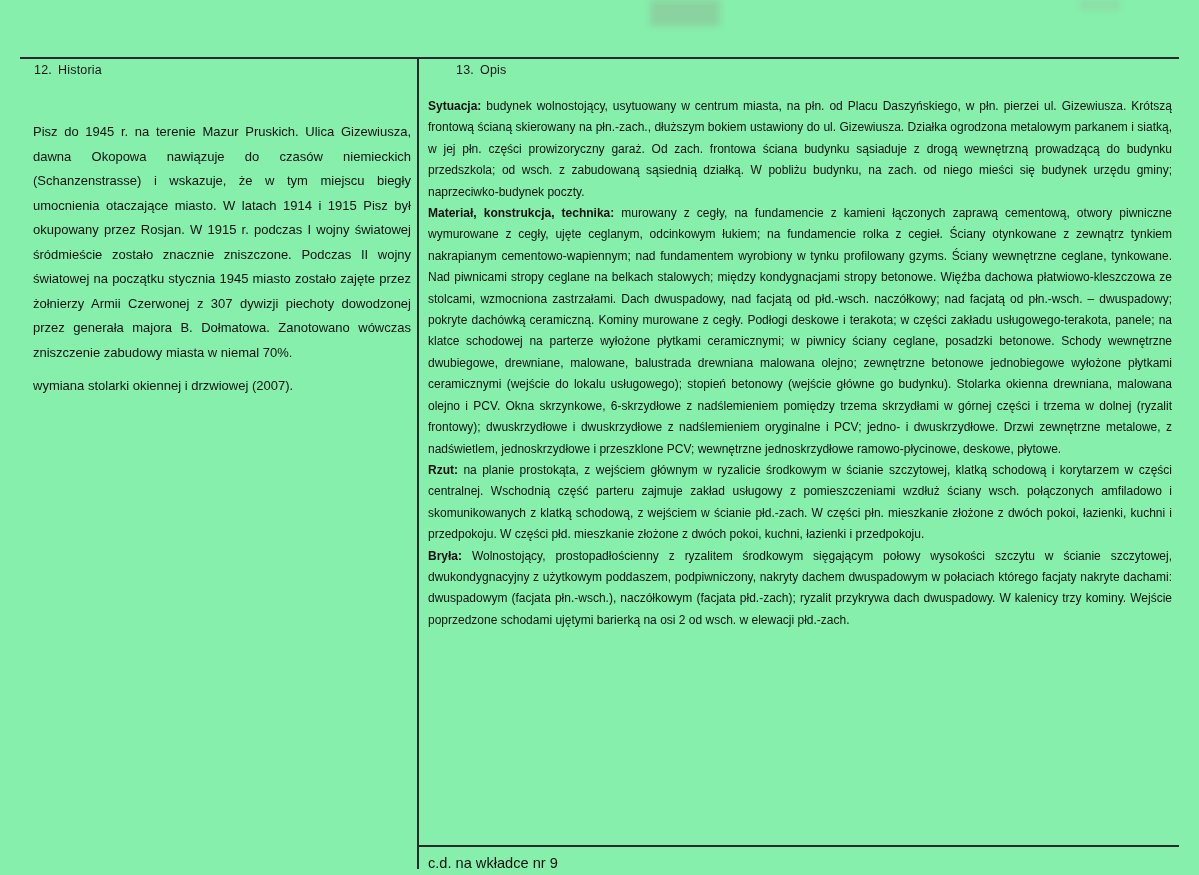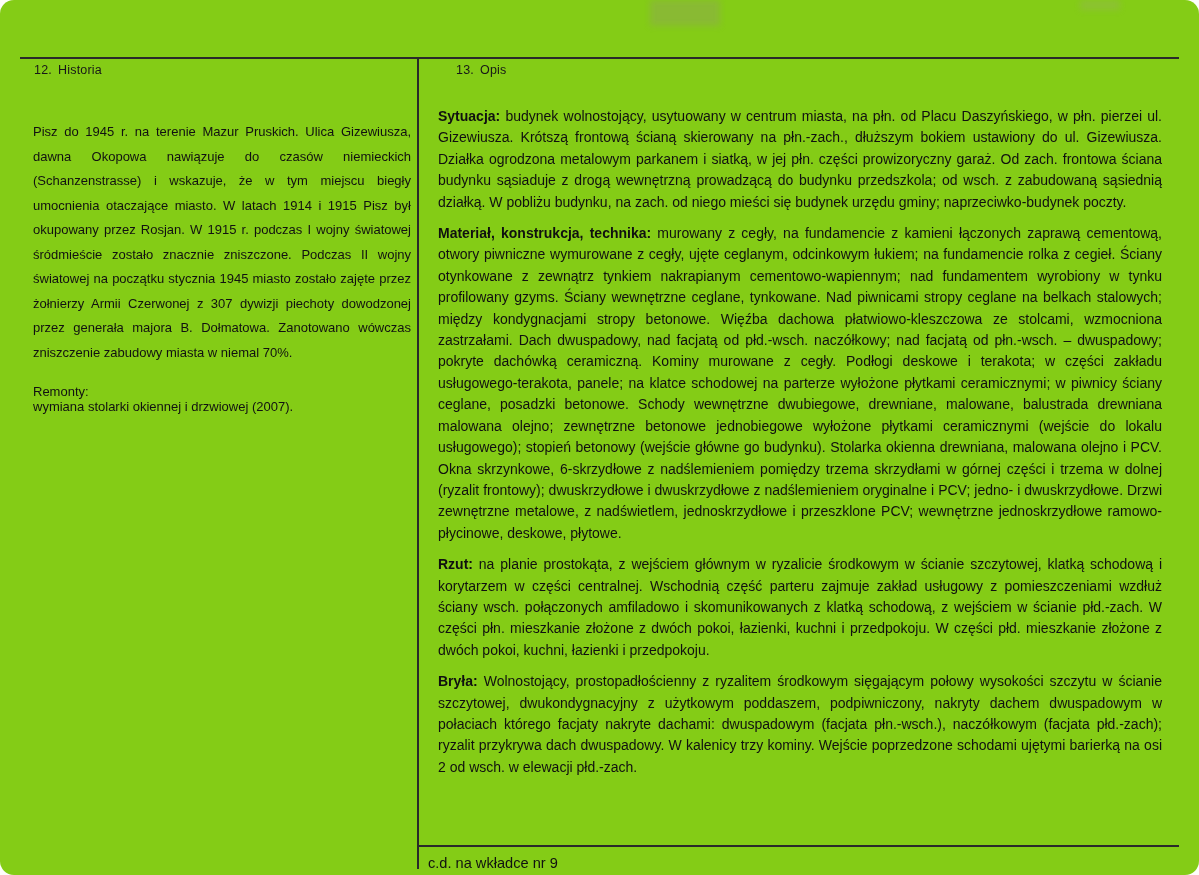--- a/index.html
+++ b/index.html
@@ -11,22 +11,21 @@
     height: 875px;
     background: #fdfdfb;
     font-family: "Liberation Sans", sans-serif;
     color: #1a1a1a;
     overflow: hidden;
     position: relative;
   }
   .page {
     position: absolute;
     inset: 0;
-    background: #84cc16;
-    border-radius: 14px;
+    background: #86efac;
   }
   
   .smudge {
     position: absolute;
     top: 0;
     left: 650px;
     width: 70px;
     height: 26px;
     background: rgba(150,140,130,0.28);
     filter: blur(3px);
@@ -110,23 +109,23 @@
   }
 
   
   .right-col {
     position: absolute;
     left: 428px;
     top: 96px;
     width: 744px;
   }
   .right-col p {
-    margin: 10px;
+    margin: 0;
     text-align: justify;
-    font-size: 14px;
+    font-size: 12px;
     line-height: 21.4px;
     color: #101010;
   }
   .right-col b {
     font-weight: bold;
   }
   .footer-note {
     position: absolute;
     left: 428px;
     top: 855px;
@@ -150,21 +149,20 @@
   <div class="col-head" id="left-head">
     <span class="num">12.</span><span>Historia</span>
   </div>
 
   <div class="col-head" id="right-head">
     <span class="num">13.</span><span>Opis</span>
   </div>
 
   <div class="left-col">
     <p class="para-hist">Pisz do 1945 r. na terenie Mazur Pruskich. Ulica Gizewiusza, dawna Okopowa nawiązuje do czasów niemieckich (Schanzenstrasse) i wskazuje, że w tym miejscu biegły umocnienia otaczające miasto. W latach 1914 i 1915 Pisz był okupowany przez Rosjan. W 1915 r. podczas I wojny światowej śródmieście zostało znacznie zniszczone. Podczas II wojny światowej na początku stycznia 1945 miasto zostało zajęte przez żołnierzy Armii Czerwonej z 307 dywizji piechoty dowodzonej przez generała majora B. Dołmatowa. Zanotowano wówczas zniszczenie zabudowy miasta w niemal 70%.</p>
-    <p style="margin-bottom:0;line-height:21px;">Remonty:</p>
     <p class="tight-follow">wymiana stolarki okiennej i drzwiowej (2007).</p>
   </div>
 
   <div class="right-col">
     <p><b>Sytuacja:</b><span> budynek wolnostojący, usytuowany w centrum miasta, na płn. od Placu Daszyńskiego, w płn. pierzei ul. Gizewiusza. Krótszą frontową ścianą skierowany na płn.-zach., dłuższym bokiem ustawiony do ul. Gizewiusza. Działka ogrodzona metalowym parkanem i siatką, w jej płn. części prowizoryczny garaż. Od zach. frontowa ściana budynku sąsiaduje z drogą wewnętrzną prowadzącą do budynku przedszkola; od wsch. z zabudowaną sąsiednią działką. W pobliżu budynku, na zach. od niego mieści się budynek urzędu gminy; naprzeciwko-budynek poczty.</span></p>
     <p><b>Materiał, konstrukcja, technika:</b><span> murowany z cegły, na fundamencie z kamieni łączonych zaprawą cementową, otwory piwniczne wymurowane z cegły, ujęte ceglanym, odcinkowym łukiem; na fundamencie rolka z cegieł. Ściany otynkowane z zewnątrz tynkiem nakrapianym cementowo-wapiennym; nad fundamentem wyrobiony w tynku profilowany gzyms. Ściany wewnętrzne ceglane, tynkowane. Nad piwnicami stropy ceglane na belkach stalowych; między kondygnacjami stropy betonowe. Więźba dachowa płatwiowo-kleszczowa ze stolcami, wzmocniona zastrzałami. Dach dwuspadowy, nad facjatą od płd.-wsch. naczółkowy; nad facjatą od płn.-wsch. – dwuspadowy; pokryte dachówką ceramiczną. Kominy murowane z cegły. Podłogi deskowe i terakota; w części zakładu usługowego-terakota, panele; na klatce schodowej na parterze wyłożone płytkami ceramicznymi; w piwnicy ściany ceglane, posadzki betonowe. Schody wewnętrzne dwubiegowe, drewniane, malowane, balustrada drewniana malowana olejno; zewnętrzne betonowe jednobiegowe wyłożone płytkami ceramicznymi (wejście do lokalu usługowego); stopień betonowy (wejście główne go budynku). Stolarka okienna drewniana, malowana olejno i PCV. Okna skrzynkowe, 6-skrzydłowe z nadślemieniem pomiędzy trzema skrzydłami w górnej części i trzema w dolnej (ryzalit frontowy); dwuskrzydłowe i dwuskrzydłowe z nadślemieniem oryginalne i PCV; jedno- i dwuskrzydłowe. Drzwi zewnętrzne metalowe, z nadświetlem, jednoskrzydłowe i przeszklone PCV; wewnętrzne jednoskrzydłowe ramowo-płycinowe, deskowe, płytowe.</span></p>
     <p><b>Rzut:</b><span> na planie prostokąta, z wejściem głównym w ryzalicie środkowym w ścianie szczytowej, klatką schodową i korytarzem w części centralnej. Wschodnią część parteru zajmuje zakład usługowy z pomieszczeniami wzdłuż ściany wsch. połączonych amfiladowo i skomunikowanych z klatką schodową, z wejściem w ścianie płd.-zach. W części płn. mieszkanie złożone z dwóch pokoi, łazienki, kuchni i przedpokoju. W części płd. mieszkanie złożone z dwóch pokoi, kuchni, łazienki i przedpokoju.</span></p>
     <p><b>Bryła:</b><span> Wolnostojący, prostopadłościenny z ryzalitem środkowym sięgającym połowy wysokości szczytu w ścianie szczytowej, dwukondygnacyjny z użytkowym poddaszem, podpiwniczony, nakryty dachem dwuspadowym w połaciach którego facjaty nakryte dachami: dwuspadowym (facjata płn.-wsch.), naczółkowym (facjata płd.-zach); ryzalit przykrywa dach dwuspadowy. W kalenicy trzy kominy. Wejście poprzedzone schodami ujętymi barierką na osi 2 od wsch. w elewacji płd.-zach.</span></p>
   </div>
 

